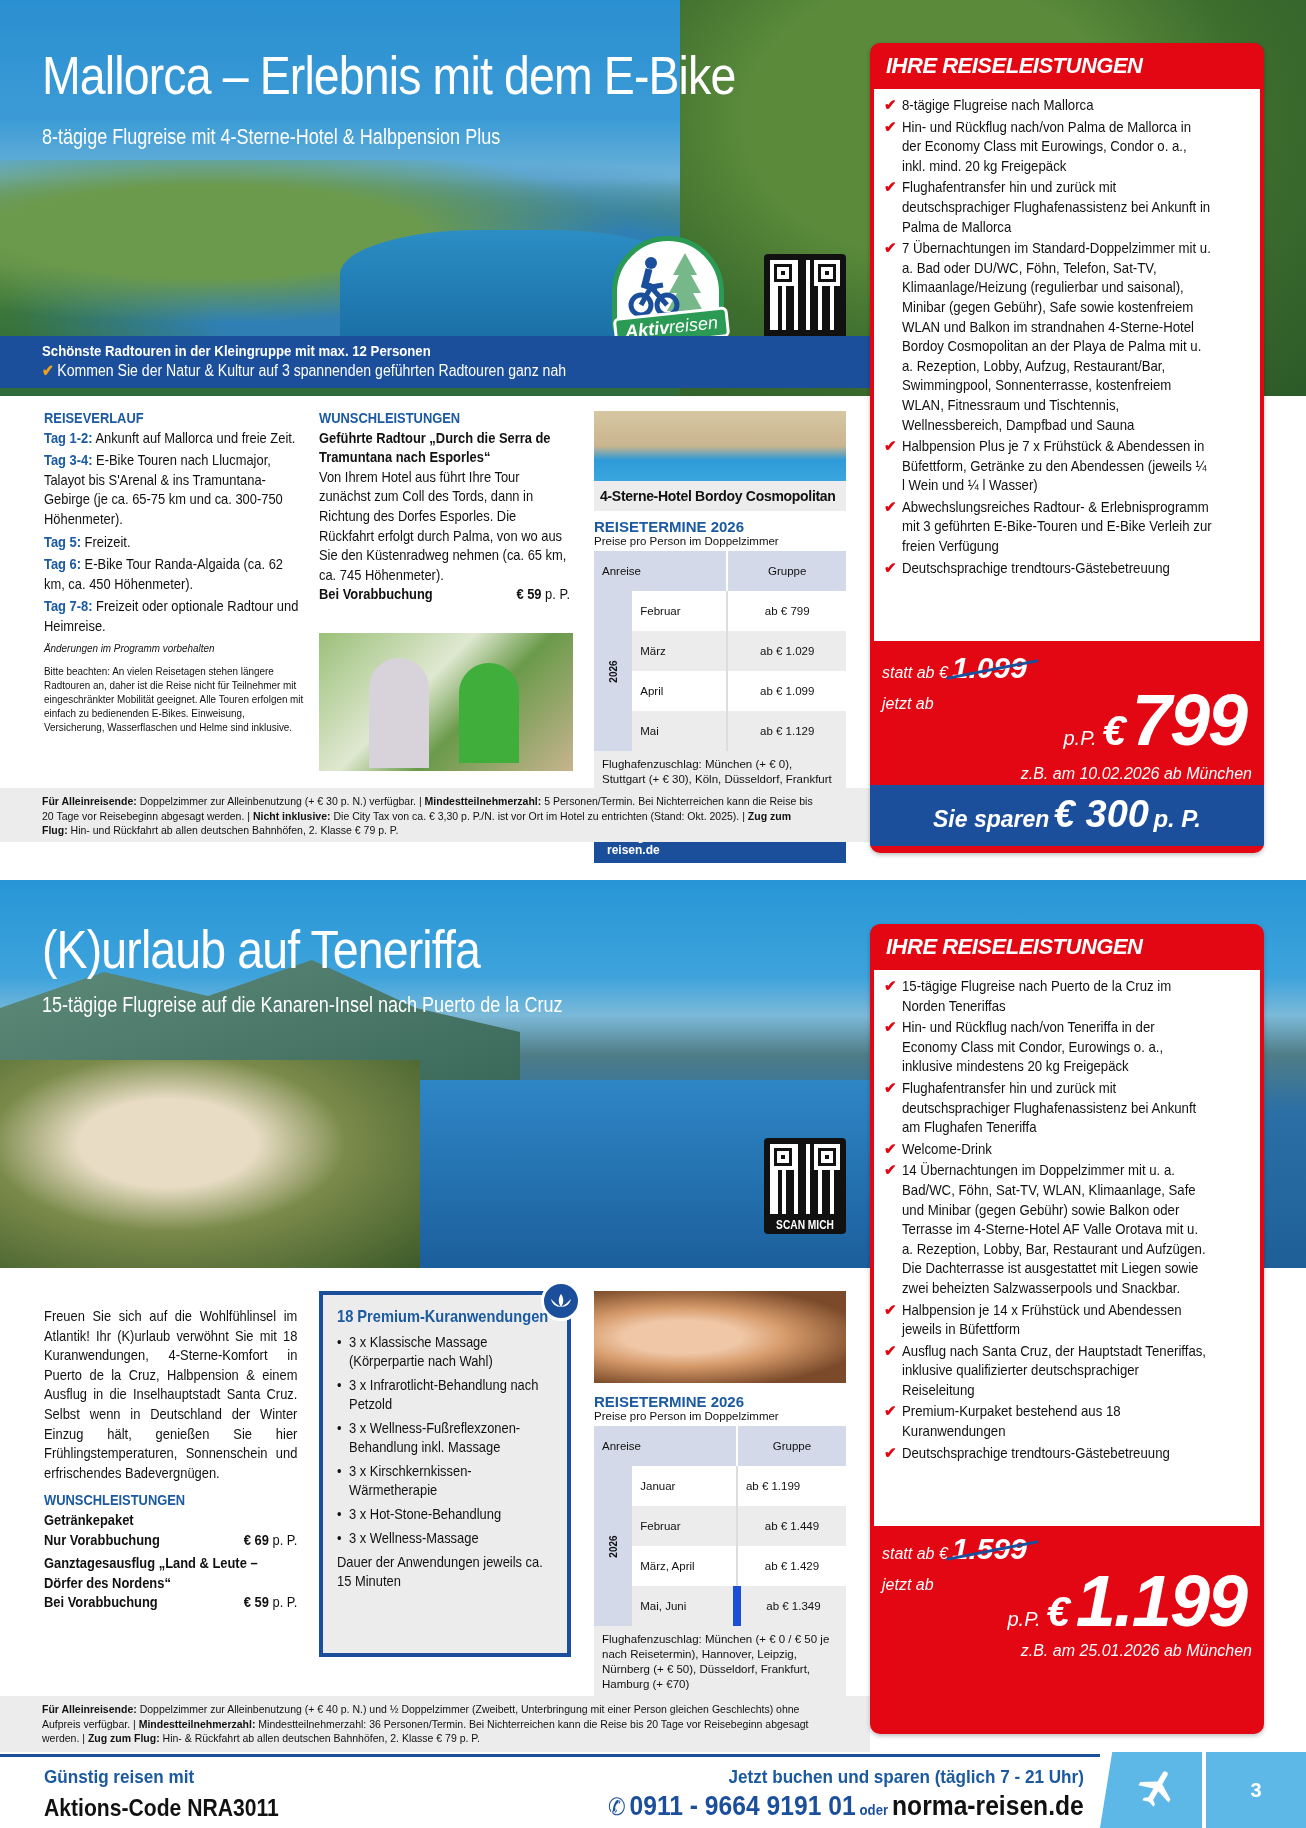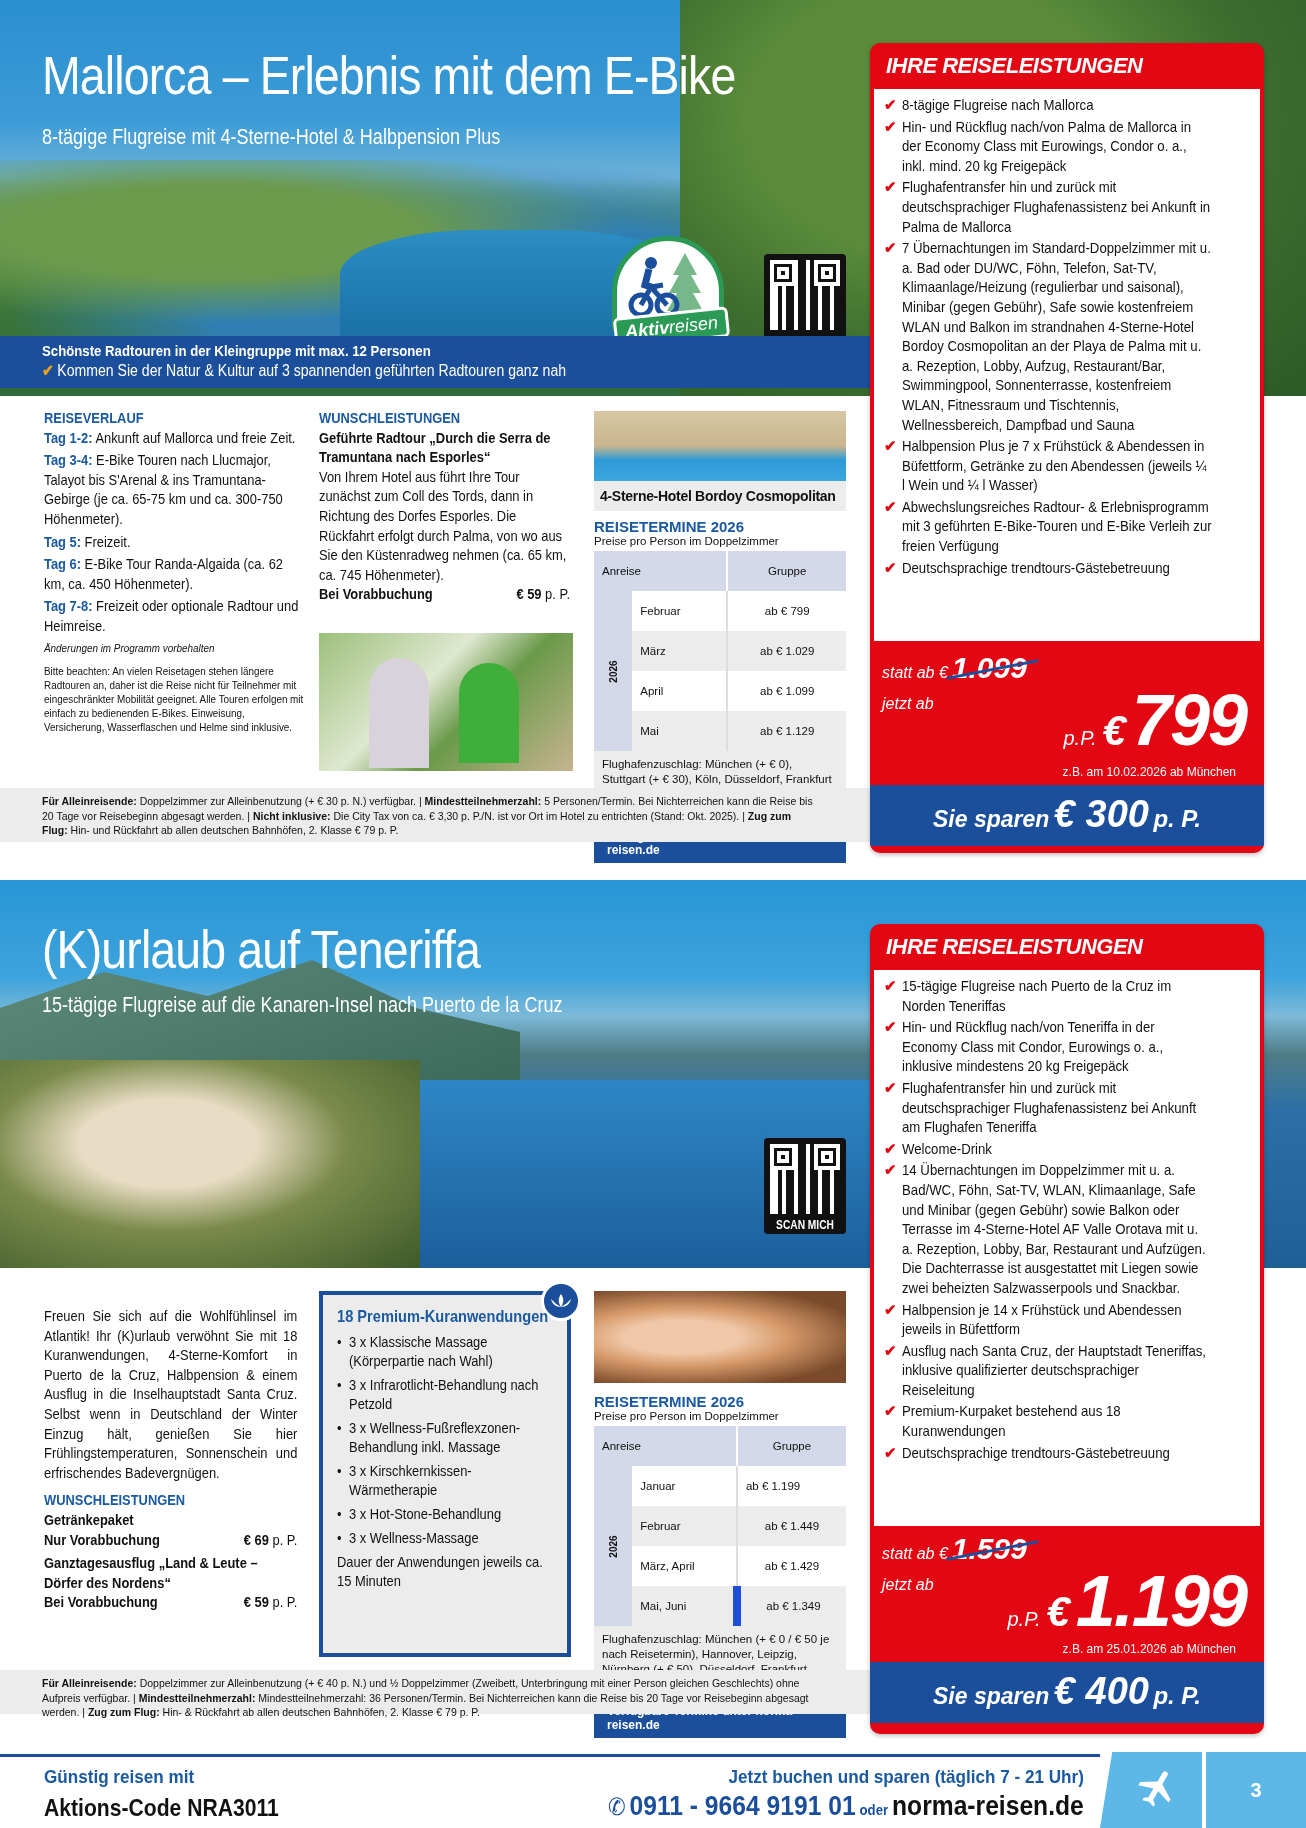--- a/index.html
+++ b/index.html
@@ -36,21 +36,21 @@
 .rb-item .txt{transform:scaleX(.88);transform-origin:left top;width:113%}
 .price-area{position:relative;color:#fff}
 .statt{position:absolute;left:12px;font-style:italic;font-size:16px}
 .statt .old{font-weight:700;font-size:30px;font-style:italic;position:relative;margin-left:4px}
 .statt .strike{position:absolute;left:-6px;right:-12px;top:50%;height:3px;background:#1b4f9c;transform:rotate(-11deg)}
 .jetzt{position:absolute;left:12px;font-style:italic;font-size:16px}
 .bigprice{position:absolute;right:18px;font-weight:700;font-style:italic;color:#fff;white-space:nowrap}
 .bigprice .pp{font-size:20px;font-weight:400}
 .bigprice .eur{font-size:42px;margin:0 6px}
 .bigprice .num{font-size:72px;letter-spacing:-2px}
-.zb{position:absolute;right:28px;font-size:12px;}
+.zb{position:absolute;right:12px;font-size:16px;font-style:italic}
 .save{background:#1b4f9c;color:#fff;text-align:center;font-weight:700;font-style:italic;padding:8px 0 10px}
 .save .s1{font-size:23px}
 .save .s2{font-size:38px}
 .save .s3{font-size:24px}
 .footnote{position:absolute;left:0;width:870px;background:#ececec;font-size:10.5px;line-height:14.5px;padding:6px 57px 6px 42px}
 .qr{position:absolute;width:82px;background:#111;border-radius:4px;padding:6px 6px 2px}
 .qr .code{width:70px;height:70px;background:
  linear-gradient(90deg,#fff 0 8px,transparent 8px 12px,#fff 12px 16px,transparent 16px 24px,#fff 24px 28px,transparent 28px 36px,#fff 36px 40px,transparent 40px 48px,#fff 48px 52px,transparent 52px 60px,#fff 60px 64px,transparent 64px);
  position:relative}
 .qr .code:before,.qr .code:after{content:"";position:absolute;width:18px;height:18px;border:4px solid #fff;background:#111;box-shadow:inset 0 0 0 3px #111,inset 0 0 0 7px #fff}
@@ -309,21 +309,21 @@
       <tr class="r-even">
             <td class="c">Mai, Juni</td>
             <td class="c" style="text-align:center;border-left:8px solid #1d4ed8">ab € 1.349</td>
           </tr>
     </tbody>
       </table>
     <div class="surcharge">Flughafenzuschlag: München (+ € 0 / € 50 je nach Reisetermin), Hannover, Leipzig, Nürnberg (+ € 50), Düsseldorf, Frankfurt, Hamburg (+ €70)</div>
     <div class="avail">Verfügbare Termine unter norma-reisen.de</div>
   </div>
 
-  <div class="footnote" style="top:790px;height:44px">
+  <div class="footnote" style="top:816px;height:56px">
     <b>Für Alleinreisende:</b><span> Doppelzimmer zur Alleinbenutzung (+ € 40 p. N.) und ½ Doppelzimmer (Zweibett, Unterbringung mit einer Person gleichen Geschlechts) ohne Aufpreis verfügbar. | </span><b>Mindestteilnehmerzahl:</b><span> Mindestteilnehmerzahl: 36 Personen/Termin. Bei Nichterreichen kann die Reise bis 20 Tage vor Reisebeginn abgesagt werden. | </span><b>Zug zum Flug:</b><span> Hin- &amp; Rückfahrt ab allen deutschen Bahnhöfen, 2. Klasse € 79 p. P.</span>
   </div>
 
   <div class="right-box" style="top:44px;height:810px">
     <div class="rb-head">IHRE REISELEISTUNGEN</div>
     <div class="rb-list" style="height:556px">
       <div class="rb-item">
           <span class="ck">✔</span>
           <span class="txt">15-tägige Flugreise nach Puerto de la Cruz im Norden Teneriffas</span>
         </div>
@@ -358,23 +358,20 @@
       <div class="rb-item">
           <span class="ck">✔</span>
           <span class="txt">Deutschsprachige trendtours-Gästebetreuung</span>
         </div>
     </div>
     <div class="price-area" style="height:136px">
       <div class="statt" style="top:6px"><span>statt ab €</span><span class="old"><span>1.599</span><span class="strike"></span></span></div>
       <div class="jetzt" style="top:50px">jetzt ab</div>
       <div class="bigprice" style="top:34px"><span class="pp">p.P.</span><span class="eur">€</span><span class="num">1.199</span></div>
       <div class="zb" style="top:116px">z.B. am 25.01.2026 ab München</div>
-    </div>
-    <div class="save">
-      <span class="s1">Sie sparen</span> <span class="s2">€ 400</span> <span class="s3">p. P.</span>
     </div>
   </div>
 </div>
 
 <div class="footer">
   <div style="position:absolute;left:0;top:2px;width:1100px;height:3px;background:#1b4f9c"></div>
   <div style="position:absolute;left:44px;top:14px;color:#1b5aa0;font-weight:700;font-size:19px;transform:scaleX(.9);transform-origin:left">Günstig reisen mit</div>
   <div style="position:absolute;left:44px;top:42px;font-weight:700;font-size:24px;transform:scaleX(.88);transform-origin:left;white-space:nowrap">Aktions-Code NRA3011</div>
   <div style="position:absolute;right:222px;top:14px;color:#1b5aa0;font-weight:700;font-size:19px;white-space:nowrap;transform:scaleX(.9);transform-origin:right">Jetzt buchen und sparen (täglich 7 - 21 Uhr)</div>
   <div style="position:absolute;right:222px;top:38px;white-space:nowrap;transform:scaleX(.88);transform-origin:right">

